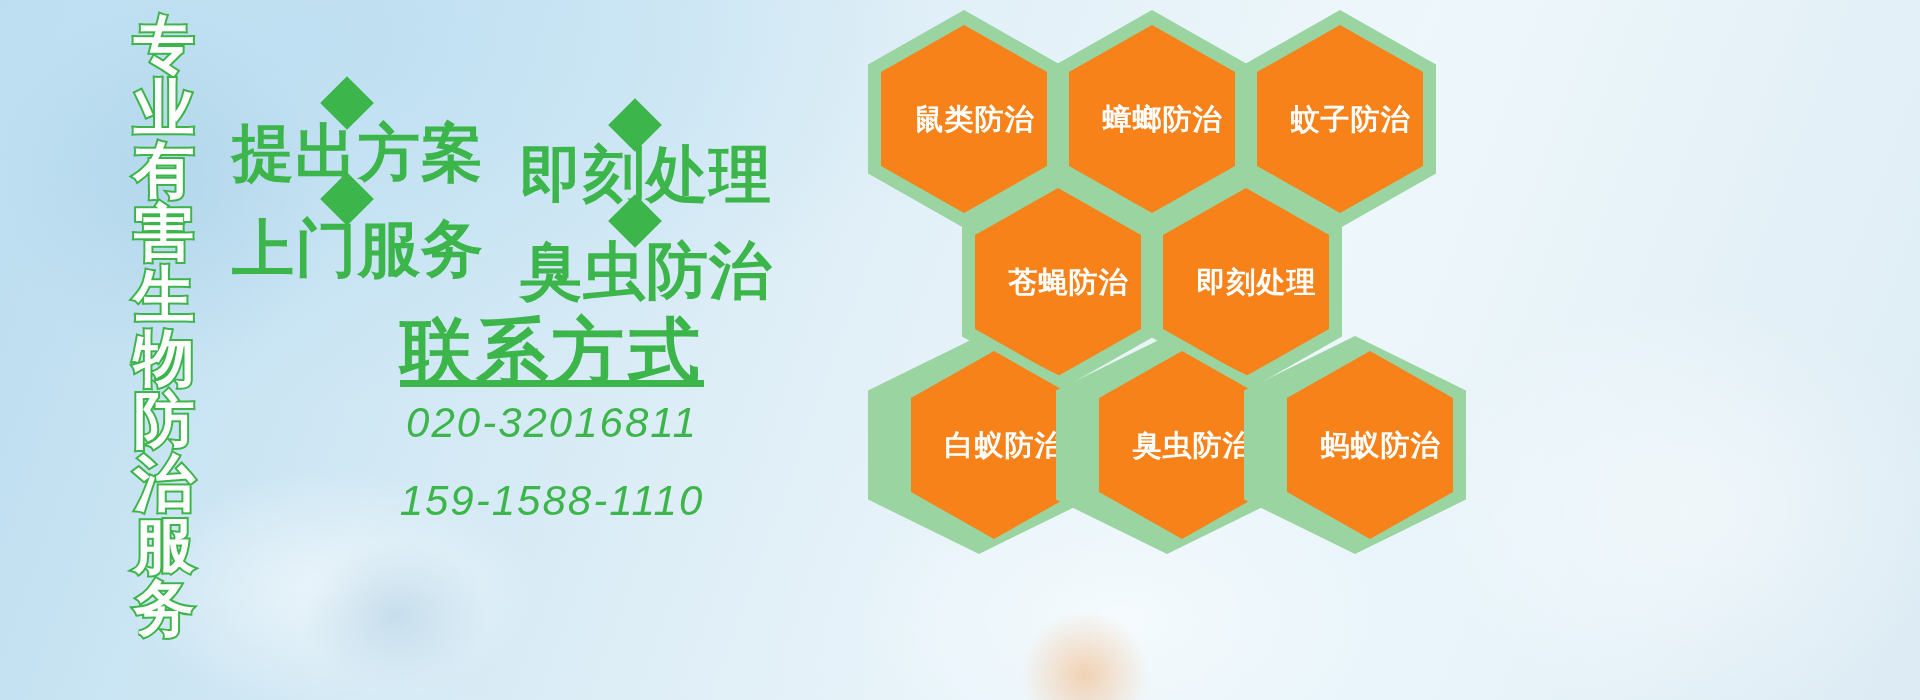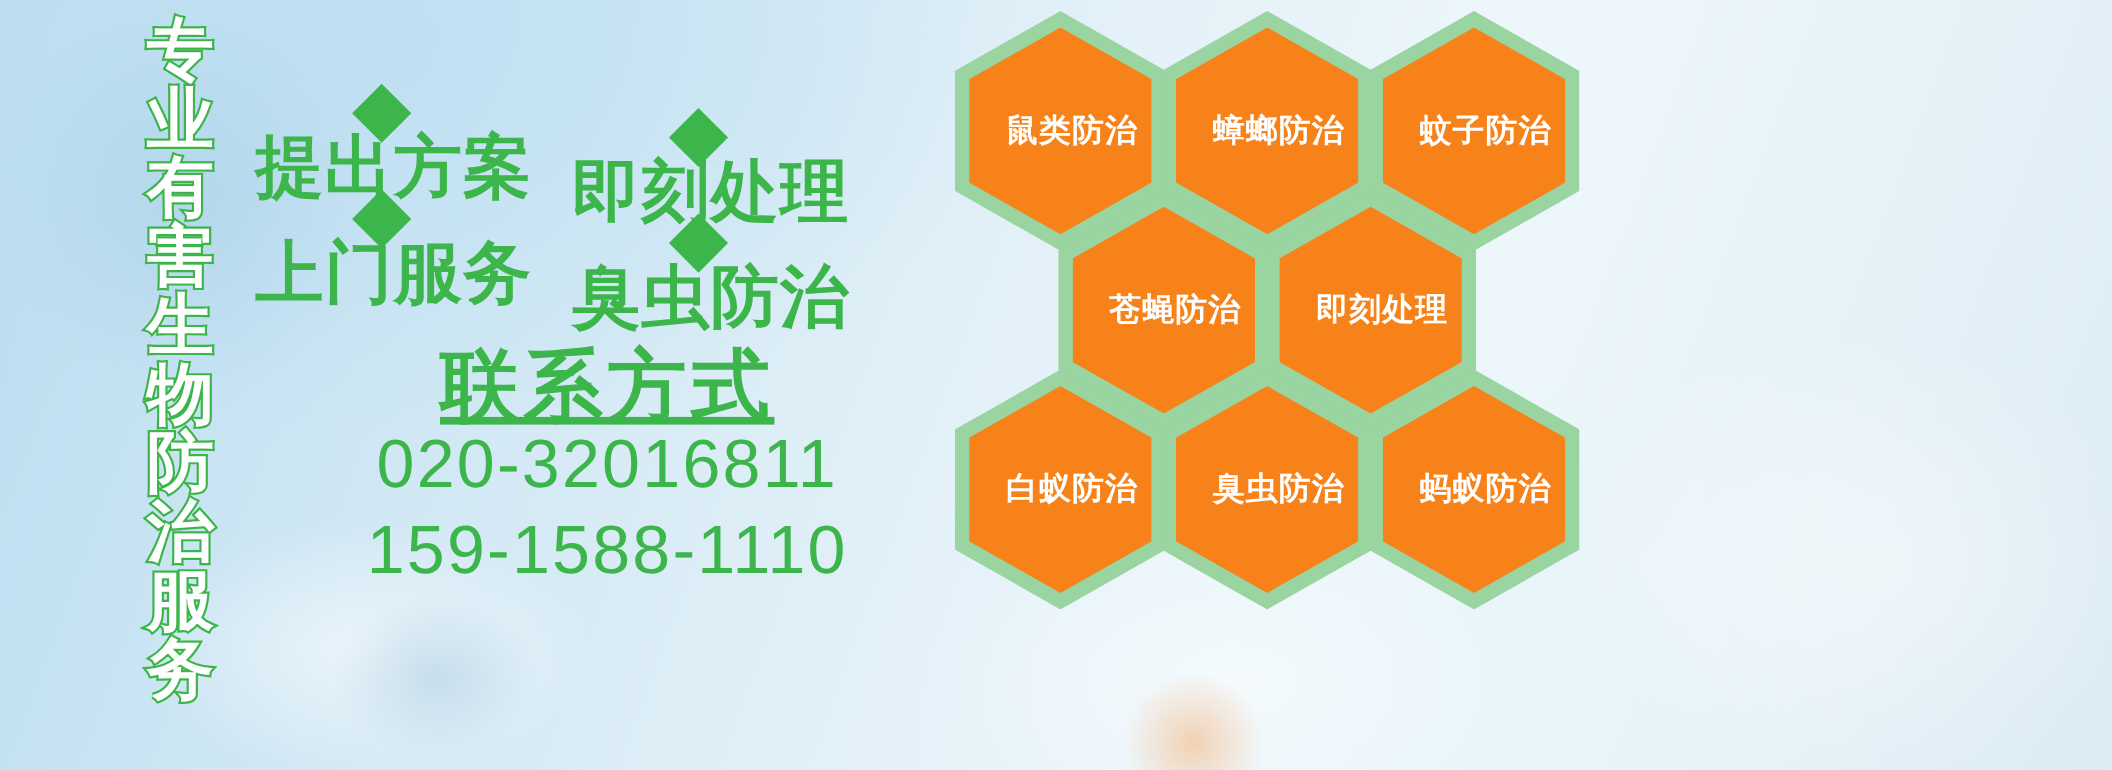--- a/index.html
+++ b/index.html
@@ -106,25 +106,26 @@
   }
   .contact-title {
     font-size: 72px;
     line-height: 66px;
     font-weight: bold;
     color: #3cb54a;
     letter-spacing: 4px;
     text-decoration: underline;
   }
   .contact-phone {
-    font-size: 62px;
+    font-size: 42px;
     line-height: 78px;
     font-weight: normal;
     color: #3cb54a;
     letter-spacing: 2px;
+    font-style: italic;
   }
 
   
   .hexgrid {
     position: absolute;
     left: 860px;
     top: 0px;
     width: 600px;
     height: 560px;
   }
@@ -155,21 +156,21 @@
     font-weight: bold;
     color: #ffffff;
     letter-spacing: 1px;
     white-space: nowrap;
     margin-left: 21px;
   }
 
   
   .hex-r1 { top: 10px; }
   .hex-r2 { top: 173px; text-align: right; }
-  .hex-r3 { top: 336px; }
+  .hex-r3 { top: 336px; padding-left: 30px; }
   .hex-c0 { left: 8px; }
   .hex-c1 { left: 196px; }
   .hex-c2 { left: 384px; text-align: right; }
   .hex-m0 { left: 102px; }
   .hex-m1 { left: 290px; }
 </style>
 </head>
 <body>
 
 <div class="banner">

